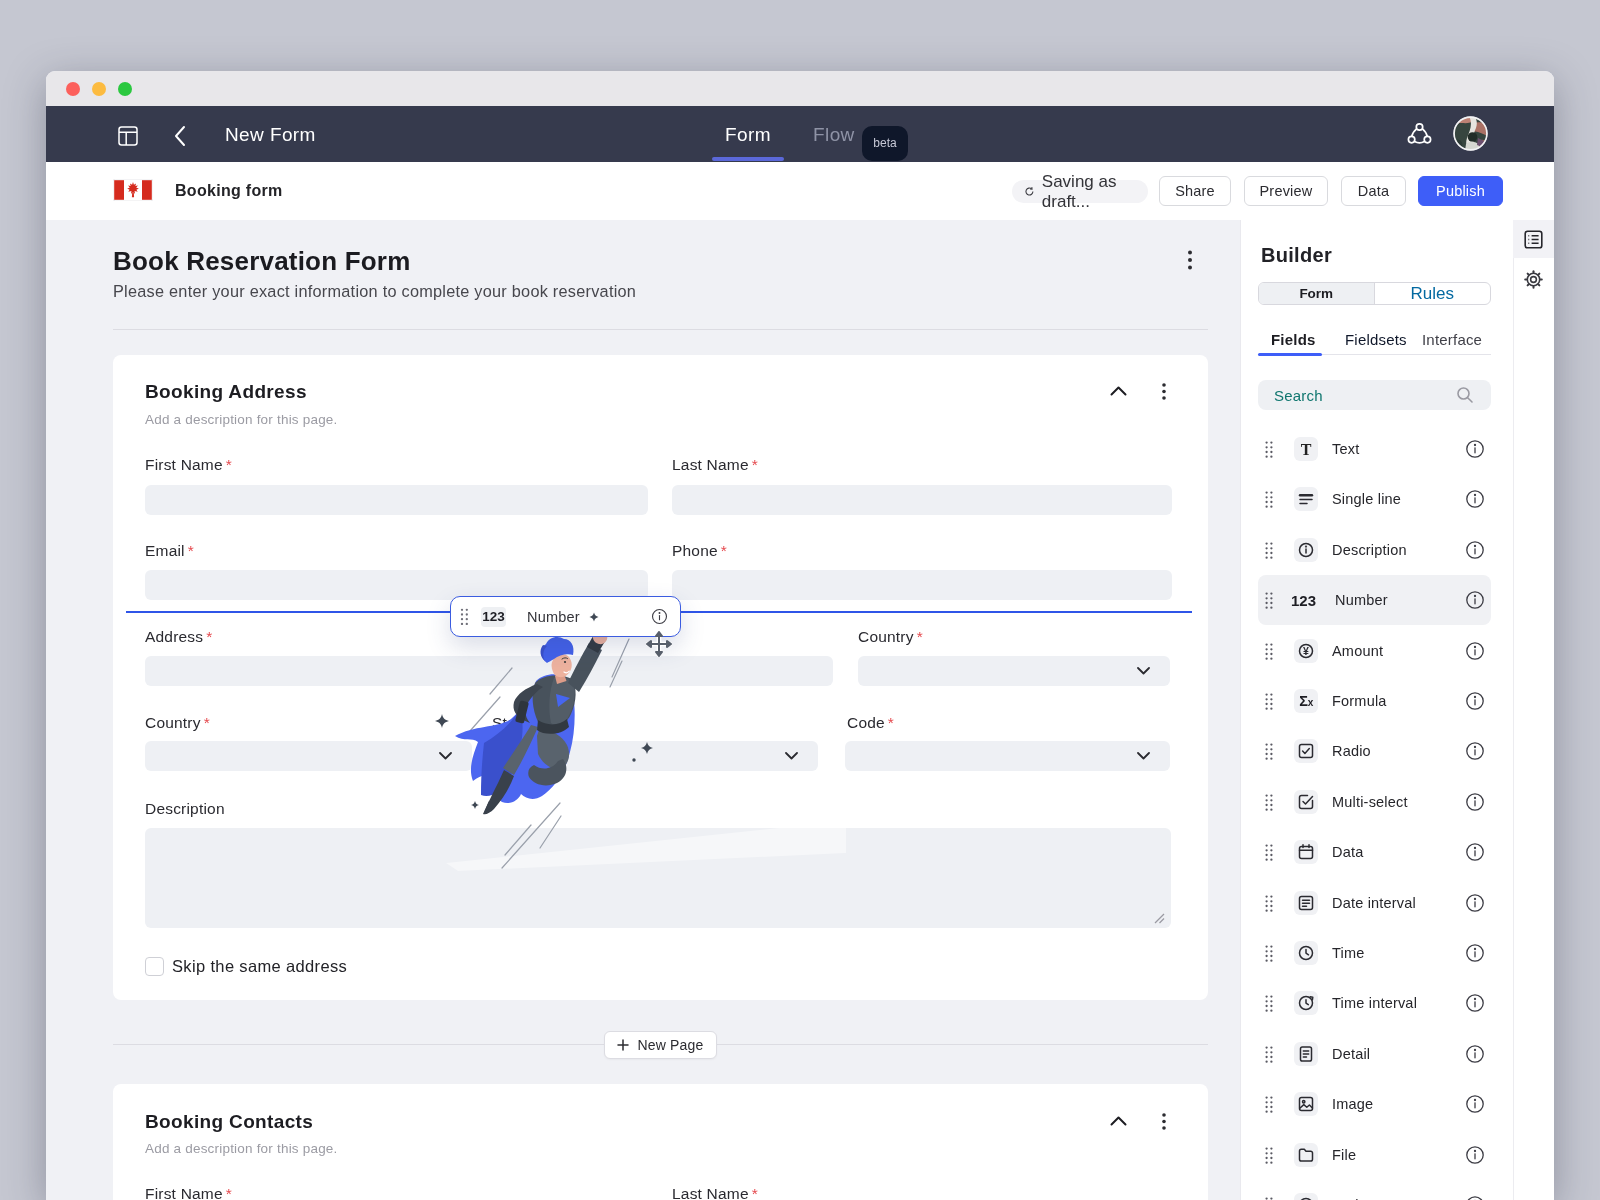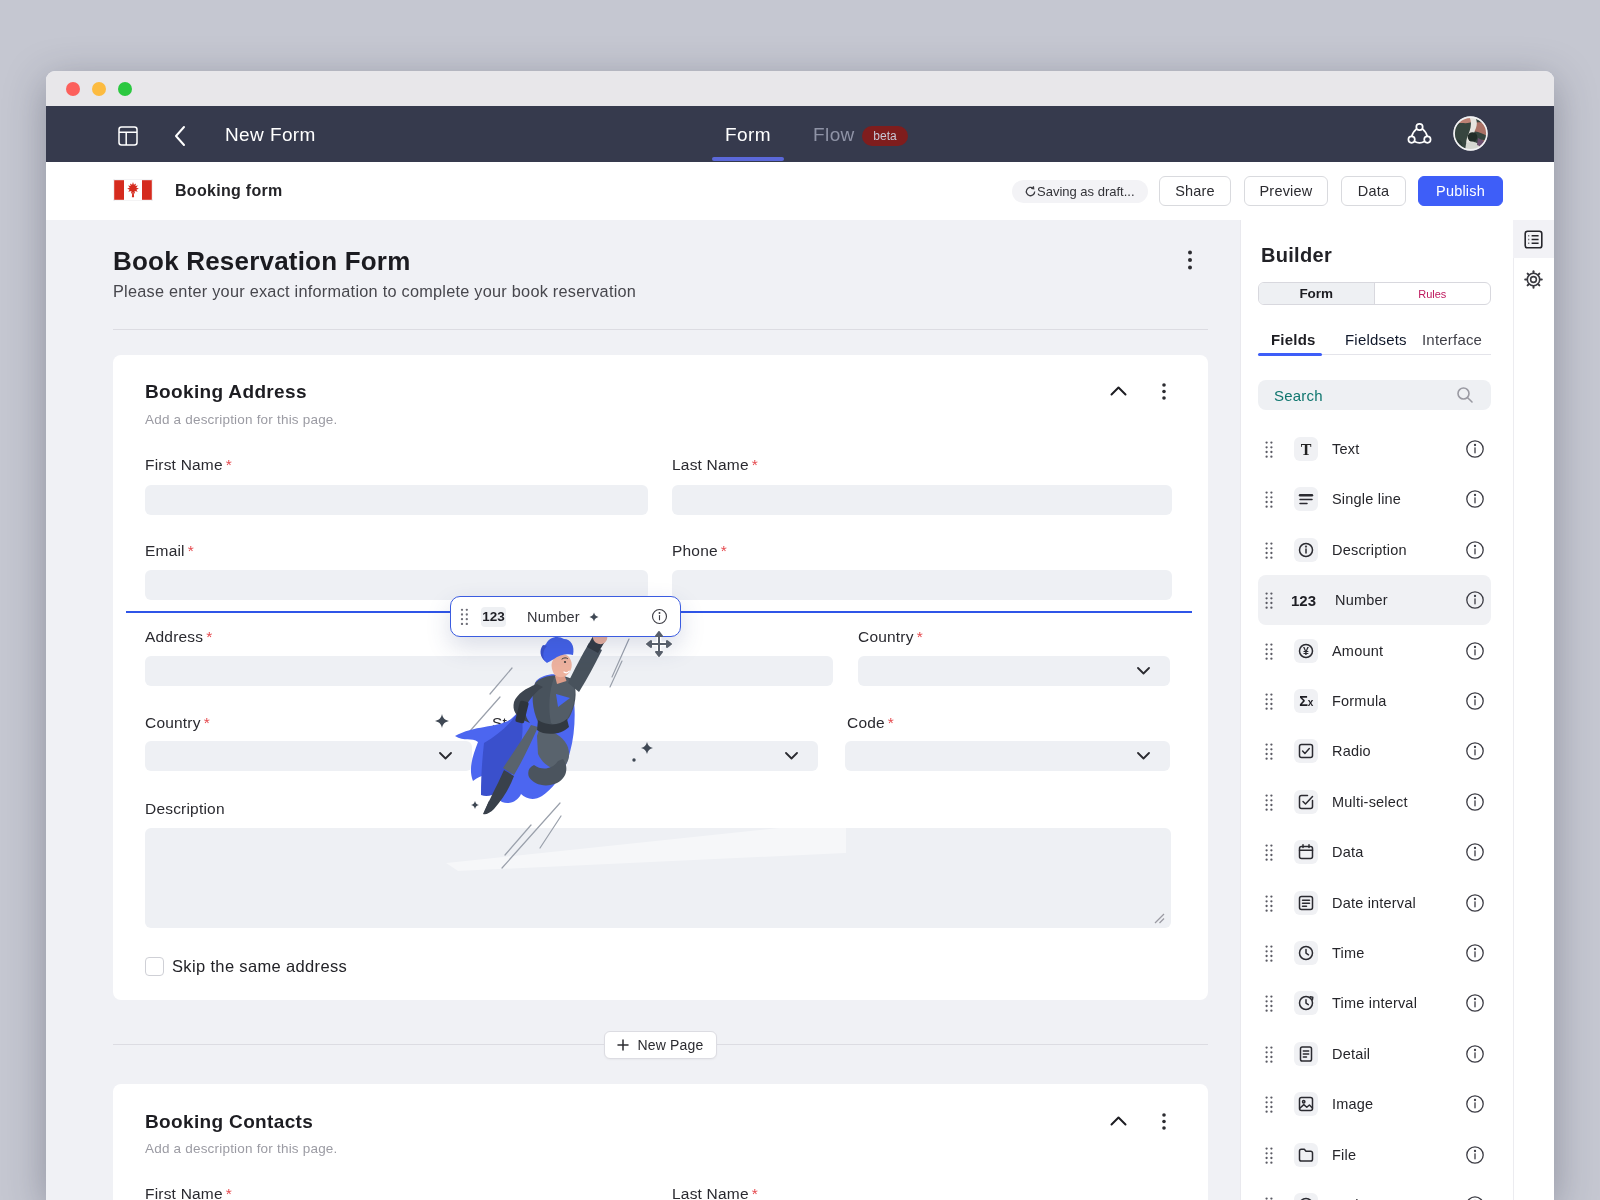--- a/index.html
+++ b/index.html
@@ -13,21 +13,21 @@
   .req { color:#e5484d; margin-left:3px; }
   .input { position:absolute; height:30px; background:#eef0f4; border-radius:6px; }
   .ddch { position:absolute; width:13px; height:8px; }
   .frow { position:absolute; left:1212px; width:233px; height:50px; display:flex; align-items:center; }
   .fdrag { margin-left:7px; flex:0 0 auto; }
   .tile { width:24px; height:24px; background:#f0f1f4; border-radius:6px; margin-left:21px; display:flex; align-items:center; justify-content:center; flex:0 0 auto; }
   .flabel { margin-left:14px; font-size:14.5px; color:#26262b; letter-spacing:0.2px; flex:1; }
   .finfo { margin-right:6px; flex:0 0 auto; }
   .seg { position:absolute; left:1212px; top:207px; width:233px; height:23px; border:1px solid #d8d8de; border-radius:6px; background:#fff; display:flex; overflow:hidden; }
   .seg .a { width:50%; background:#eef0f3; border-right:1px solid #d8d8de; display:flex; align-items:center; justify-content:center; font-size:13.5px; font-weight:bold; color:#1d1d22; }
-  .seg .b { width:50%; display:flex; align-items:center; justify-content:center; font-size:11px; color:#be185d; }
+  .seg .b { width:50%; display:flex; align-items:center; justify-content:center; font-size:17px; color:#0369a1; }
 </style></head>
 <body>
 <div class="window">
   <div class="abs" style="left:0;top:0;width:1508px;height:35px;background:#e8e7ea;"></div>
   <div class="wrap">
 
   <div class="abs" style="left:0;top:31px;width:1508px;height:56px;background:#363a4d;"></div>
   <div class="abs" style="left:0;top:87px;width:1508px;height:58px;background:#fff;"></div>
   <div class="abs" style="left:1194px;top:145px;width:273px;height:980px;background:#fff;border-left:1px solid #e9e9ee;"></div>
   <div class="abs" style="left:1467px;top:145px;width:41px;height:980px;background:#fff;border-left:1px solid #ececf0;"></div>
@@ -43,21 +43,21 @@
           <line x1="8.2" y1="6.2" x2="8.2" y2="19"></line>
         </g>
       </svg>
   <svg class="abs" style="left:128px;top:50px;" width="12" height="22" viewBox="0 0 12 22">
         <path d="M10 2 L2 11 L10 20" stroke="#fff" stroke-width="2" fill="none" stroke-linecap="round" stroke-linejoin="round"></path>
       </svg>
   <div class="navtxt" style="left:179px;top:49px;">New Form</div>
   <div class="navtxt" style="left:679px;top:49px;font-weight:500;">Form</div>
   <div class="abs" style="left:666px;top:82px;width:72px;height:4px;background:#5b68d9;border-radius:2px;"></div>
   <div class="navtxt" style="left:767px;top:49px;color:#8f93a6;">Flow</div>
-  <div class="abs" style="left:816px;top:50.5px;width:46px;height:20px;background:#7f1d1d;border-radius:10px;color:#c7c9d6;font-size:12px;display:flex;align-items:center;justify-content:center;">beta</div>
+  <div class="abs" style="left:816px;top:50.5px;width:46px;height:35px;background:#0f172a;border-radius:10px;color:#c7c9d6;font-size:12px;display:flex;align-items:center;justify-content:center;">beta</div>
   <svg class="abs" style="left:1361px;top:47px;" width="25" height="24" viewBox="0 0 25 24">
         <g stroke="#fff" stroke-width="1.7" fill="none">
           <circle cx="12.5" cy="5" r="3.2"></circle>
           <circle cx="4.6" cy="17.6" r="3.2"></circle>
           <circle cx="20.4" cy="17.6" r="3.2"></circle>
           <path d="M9.6 6.9 a14.5 14.5 0 0 0-5.1 8.1"></path>
           <path d="M15.4 6.9 a14.5 14.5 0 0 1 5.1 8.1"></path>
           <path d="M7.5 19.5 a10.5 10.5 0 0 0 10 0"></path>
         </g>
       </svg>
@@ -88,21 +88,21 @@
         <rect x="29" y="1.2" width="9.8" height="19.6" fill="#d52b1e"></rect>
         <path d="M20.0 3.1 L20.9 5.8 L23.1 4.6 L22.3 7.1 L24.9 6.6 L23.2 8.7 L25.9 9.6 L23.4 10.7 L24.7 12.7 L21.6 12.0 L22.0 14.7 L20.0 13.2 L18.0 14.7 L18.4 12.0 L15.3 12.7 L16.6 10.7 L14.1 9.6 L16.8 8.7 L15.1 6.6 L17.7 7.1 L16.9 4.6 L19.1 5.8 Z" fill="#d52b1e"></path>
         <path d="M19.2 13.6 h1.6 l0.3 4.6 h-2.2 z" fill="#d52b1e"></path>
       </svg>
   <div class="abs" style="left:129px;top:107px;font-size:16px;font-weight:bold;color:#232327;letter-spacing:0.3px;">Booking form</div>
   <div class="abs" style="left:966px;top:105px;width:136px;height:23px;background:#f3f3f6;border-radius:12px;display:flex;align-items:center;">
     <svg width="13" height="13" viewBox="0 0 14 14" style="margin-left:12px;">
           <path d="M11.5 7a4.5 4.5 0 1 1-1.6-3.4" stroke="#3c3c42" stroke-width="1.4" fill="none"></path>
           <path d="M10.1 1.4 l0.3 2.6 -2.6-0.3" fill="none" stroke="#3c3c42" stroke-width="1.4"></path>
         </svg>
-    <span style="font-size:13px;font-weight:500;color:#333338;">Saving as draft...</span>
+    <span style="margin-left:7px;font-size:17px;font-weight:500;color:#333338;">Saving as draft...</span>
   </div>
   <div class="btn" style="left:1113px;width:72px;">Share</div>
   <div class="btn" style="left:1198px;width:84px;">Preview</div>
   <div class="btn" style="left:1295px;width:65px;">Data</div>
   <div class="btn" style="left:1372px;width:85px;background:#3e5ef8;border-color:#3e5ef8;color:#fff;">Publish</div>
 
   <div class="abs" style="left:67px;top:171px;font-size:26px;font-weight:bold;color:#1b1b20;letter-spacing:0.2px;">Book Reservation Form</div>
   <div class="abs" style="left:67px;top:207px;font-size:16.3px;color:#47474d;letter-spacing:0.25px;">Please enter your exact information to complete your book reservation</div>
   <svg class="abs" style="left:1142px;top:175px;" width="4" height="20" viewBox="0 0 4 20">
         <circle cx="2" cy="2.5" r="2" fill="#2c2c31"></circle>

